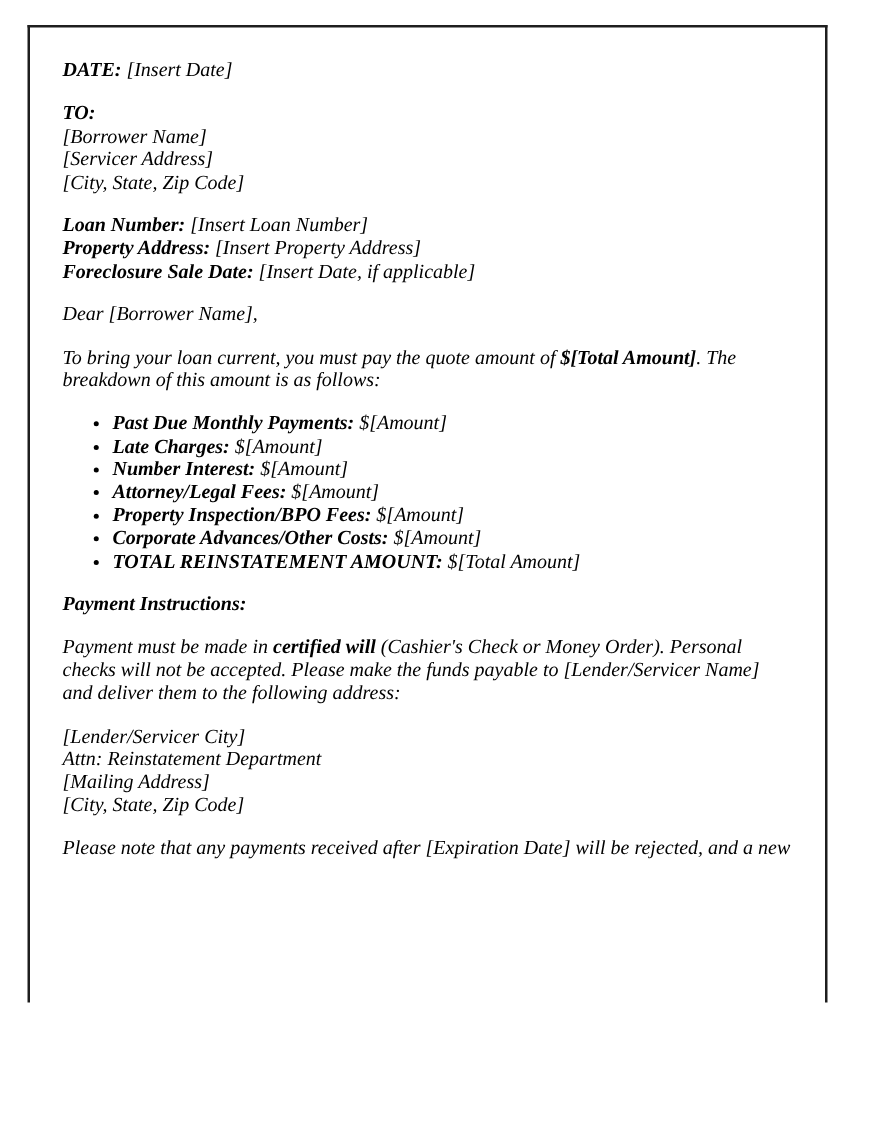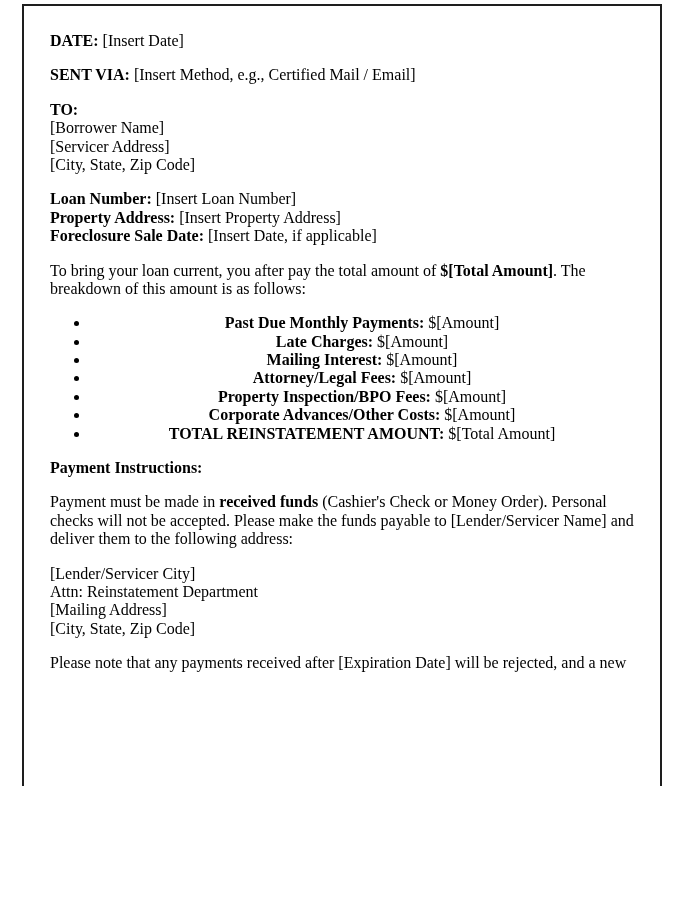--- a/index.html
+++ b/index.html
@@ -11,115 +11,113 @@
     position: relative;
     width: 700px;
     height: 900px;
     overflow: hidden;
     font-family: "Liberation Serif", "DejaVu Serif", serif;
     color: #000000;
   }
   .page {
     position: absolute;
     left: 22px;
-    top: 4px;
+    top: 20px;
     width: 640px;
     height: 782px;
     box-sizing: border-box;
     border: 2px solid #1e1e1e;
     border-bottom: none;
     padding: 26px 26px 0 26px;
     background: #ffffff;
     font-size: 16px;
     line-height: 1.15;
     overflow: hidden;
+    font-style: italic;
   }
   .page p {
     margin: 16px 0;
   }
   .page > :first-child {
     margin-top: 0;
   }
   .page ul {
     margin: 16px 0;
     padding-left: 40px;
     list-style-type: disc;
-    text-align: center;
   }
   .page li {
     margin: 0;
     padding: 0;
   }
   strong, b {
     font-weight: bold;
   }
 </style>
 </head>
 <body>
 
 <div class="page">
 
   <p>
     <strong>DATE:</strong><span> [Insert Date]</span>
   </p>
 
-  <p>
-    <strong>SENT VIA:</strong><span> [Insert Method, e.g., Certified Mail / Email]</span>
-  </p>
 
   <p>
     <strong>TO:</strong><br>
     <span>[Borrower Name]</span><br>
     <span>[Servicer Address]</span><br>
     <span>[City, State, Zip Code]</span>
   </p>
 
 
   <p>
     <strong>Loan Number:</strong><span> [Insert Loan Number]</span><br>
     <strong>Property Address:</strong><span> [Insert Property Address]</span><br>
     <strong>Foreclosure Sale Date:</strong><span> [Insert Date, if applicable]</span>
   </p>
 
+  <p>Dear [Borrower Name],</p>
 
 
   <p>
-    <span>To bring your loan current, you after pay the total amount of </span><strong>$[Total Amount]</strong><span>. The breakdown of this amount is as follows:</span>
+    <span>To bring your loan current, you must pay the quote amount of </span><strong>$[Total Amount]</strong><span>. The breakdown of this amount is as follows:</span>
   </p>
 
   <ul>
     <li>
       <strong>Past Due Monthly Payments:</strong><span> $[Amount]</span>
     </li>
     <li>
       <strong>Late Charges:</strong><span> $[Amount]</span>
     </li>
     <li>
-      <strong>Mailing Interest:</strong><span> $[Amount]</span>
+      <strong>Number Interest:</strong><span> $[Amount]</span>
     </li>
     <li>
       <strong>Attorney/Legal Fees:</strong><span> $[Amount]</span>
     </li>
     <li>
       <strong>Property Inspection/BPO Fees:</strong><span> $[Amount]</span>
     </li>
     <li>
       <strong>Corporate Advances/Other Costs:</strong><span> $[Amount]</span>
     </li>
     <li>
       <strong>TOTAL REINSTATEMENT AMOUNT:</strong><span> $[Total Amount]</span>
     </li>
   </ul>
 
   <p>
     <strong>Payment Instructions:</strong>
   </p>
 
   <p>
-    <span>Payment must be made in </span><strong>received funds</strong><span> (Cashier's Check or Money Order). Personal checks will not be accepted. Please make the funds payable to [Lender/Servicer Name] and deliver them to the following address:</span>
+    <span>Payment must be made in </span><strong>certified will</strong><span> (Cashier's Check or Money Order). Personal checks will not be accepted. Please make the funds payable to [Lender/Servicer Name] and deliver them to the following address:</span>
   </p>
 
   <p>
     <span>[Lender/Servicer City]</span><br>
     <span>Attn: Reinstatement Department</span><br>
     <span>[Mailing Address]</span><br>
     <span>[City, State, Zip Code]</span>
   </p>
 
   <p>Please note that any payments received after [Expiration Date] will be rejected, and a new</p>

